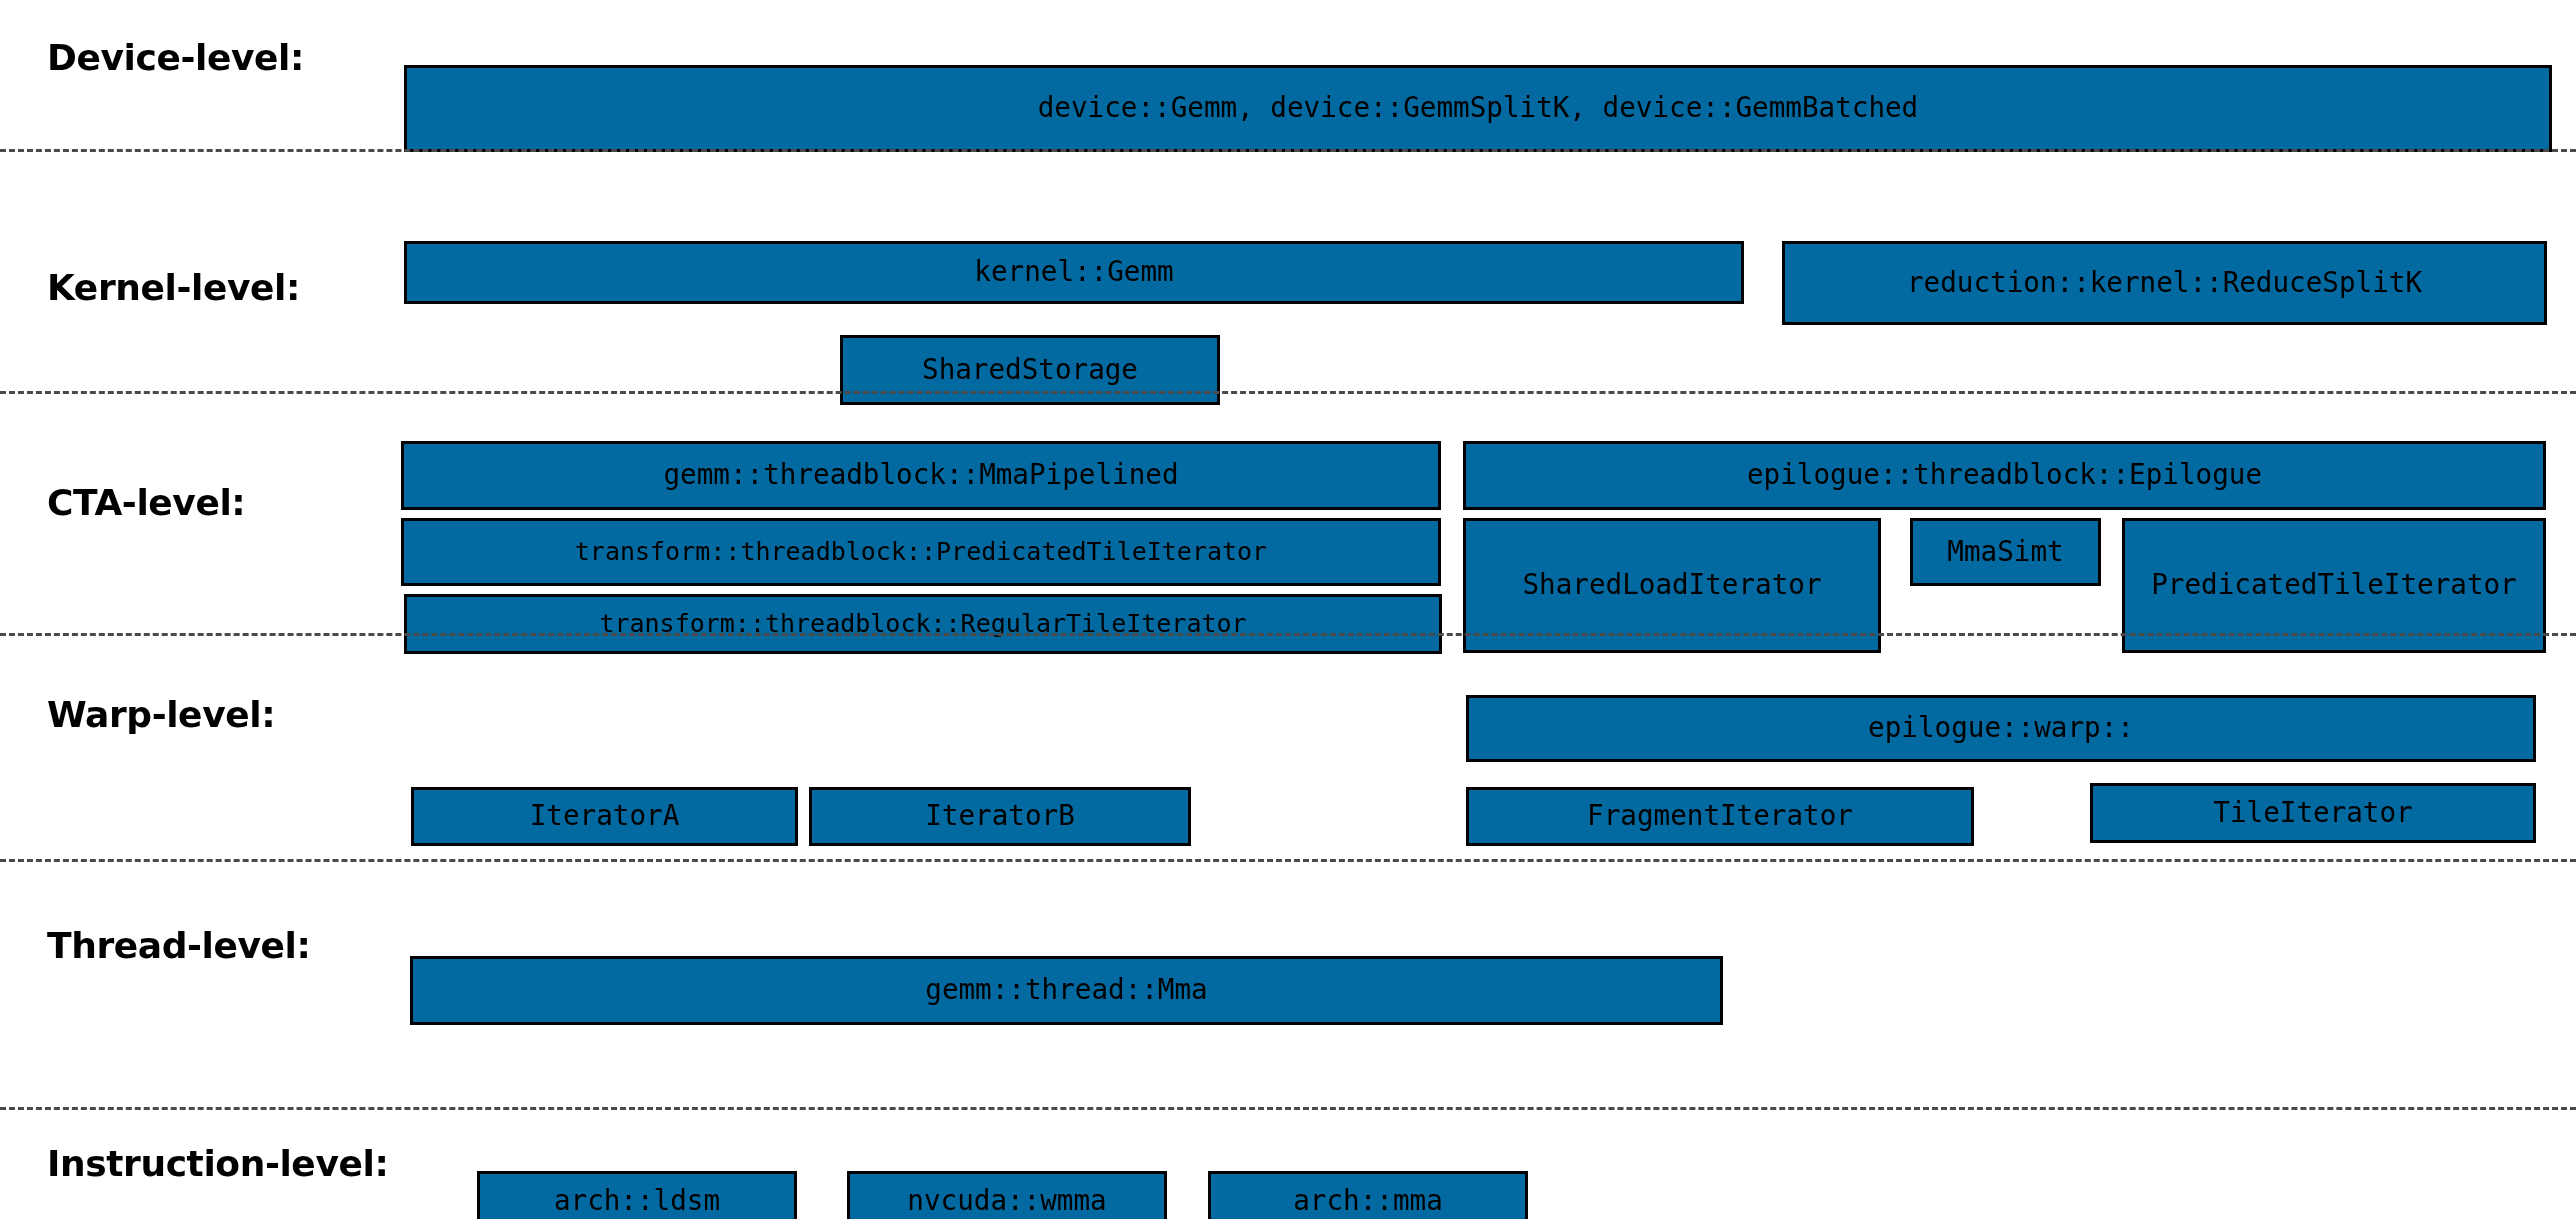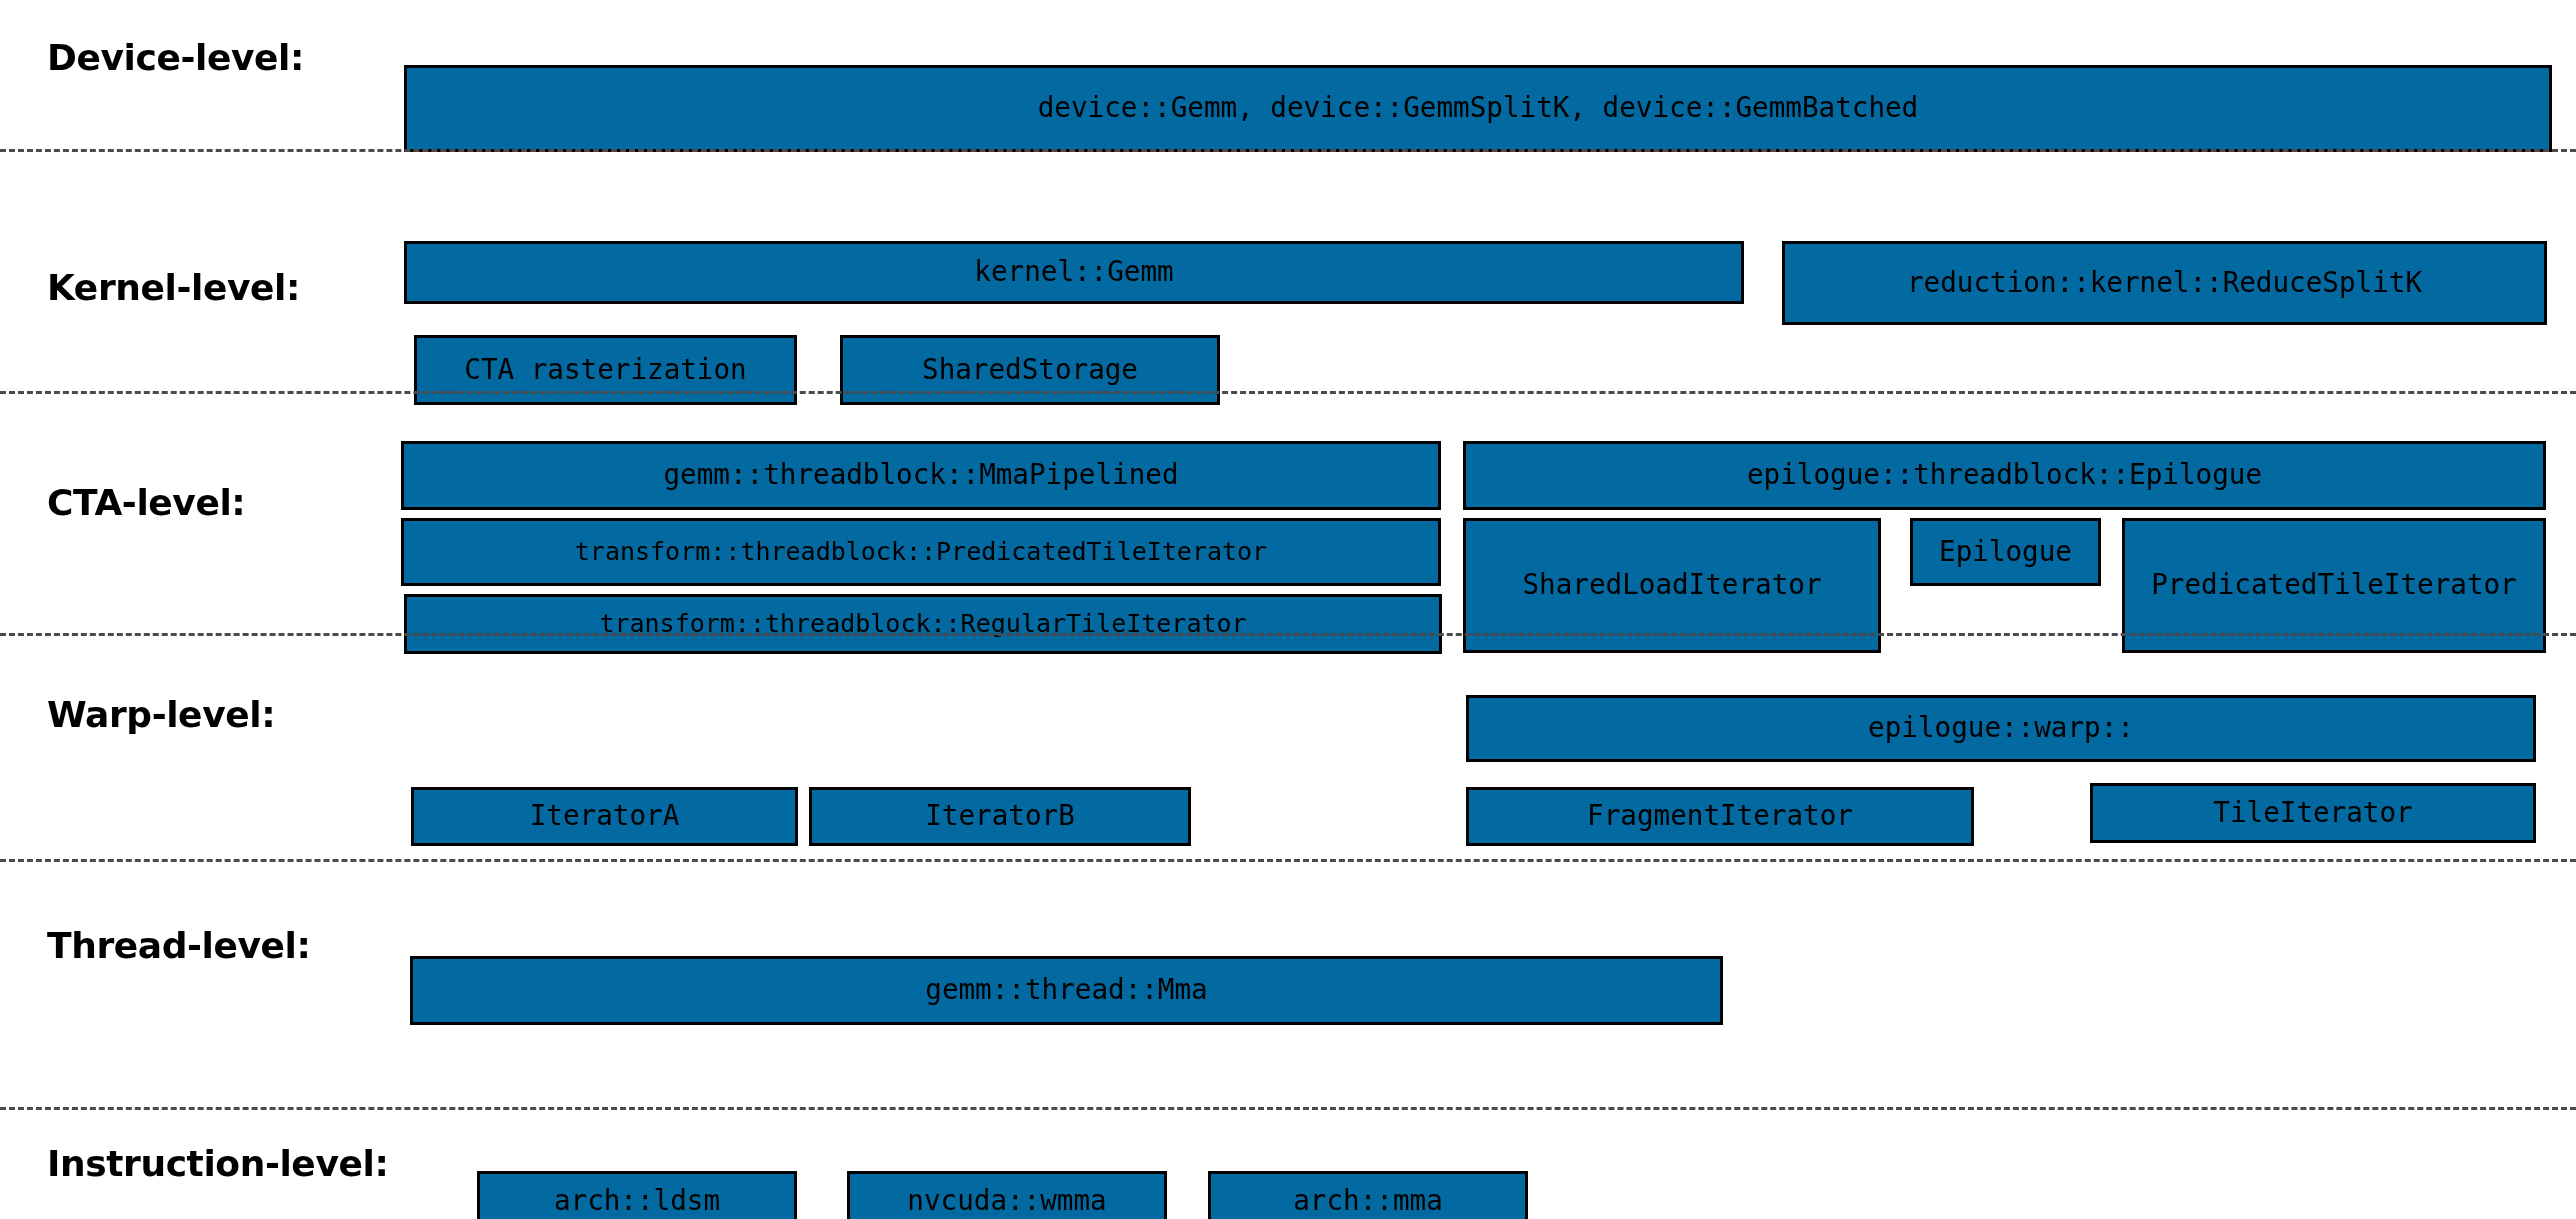--- a/index.html
+++ b/index.html
@@ -74,37 +74,36 @@
   <div class="box" style="left:404px; top:32px; width:2148px; height:87px;">device::Gemm, device::GemmSplitK, device::GemmBatched</div>
 
   <div class="separator" style="top:149px;"></div>
 
   <div class="level-label" style="left:47px; top:270px;">Kernel-level:</div>
 
   <div class="box" style="left:404px; top:208px; width:1340px; height:63px;">kernel::Gemm</div>
 
   <div class="box" style="left:1782px; top:208px; width:765px; height:84px;">reduction::kernel::ReduceSplitK</div>
 
-  <div class="box" style="left:414px; top:302px; width:383px; height:70px;">CTA rasterization</div>
 
   <div class="box" style="left:840px; top:302px; width:380px; height:70px;">SharedStorage</div>
 
   <div class="separator" style="top:391px;"></div>
 
   <div class="level-label" style="left:47px; top:485px;">CTA-level:</div>
 
   <div class="box" style="left:401px; top:408px; width:1040px; height:69px;text-align:center;">gemm::threadblock::MmaPipelined</div>
 
   <div class="box" style="left:1463px; top:408px; width:1083px; height:69px;">epilogue::threadblock::Epilogue</div>
 
   <div class="box small" style="left:401px; top:485px; width:1040px; height:68px;">transform::threadblock::PredicatedTileIterator</div>
 
   <div class="box" style="left:1463px; top:485px; width:418px; height:135px;">SharedLoadIterator</div>
 
-  <div class="box" style="left:1910px; top:485px; width:191px; height:68px;">Epilogue</div>
+  <div class="box" style="left:1910px; top:485px; width:191px; height:68px;">MmaSimt</div>
 
   <div class="box" style="left:2122px; top:485px; width:424px; height:135px;">PredicatedTileIterator</div>
 
   <div class="box small" style="left:404px; top:561px; width:1038px; height:60px;">transform::threadblock::RegularTileIterator</div>
 
   <div class="separator" style="top:633px;"></div>
 
   <div class="level-label" style="left:47px; top:697px;">Warp-level:</div>
 
 

